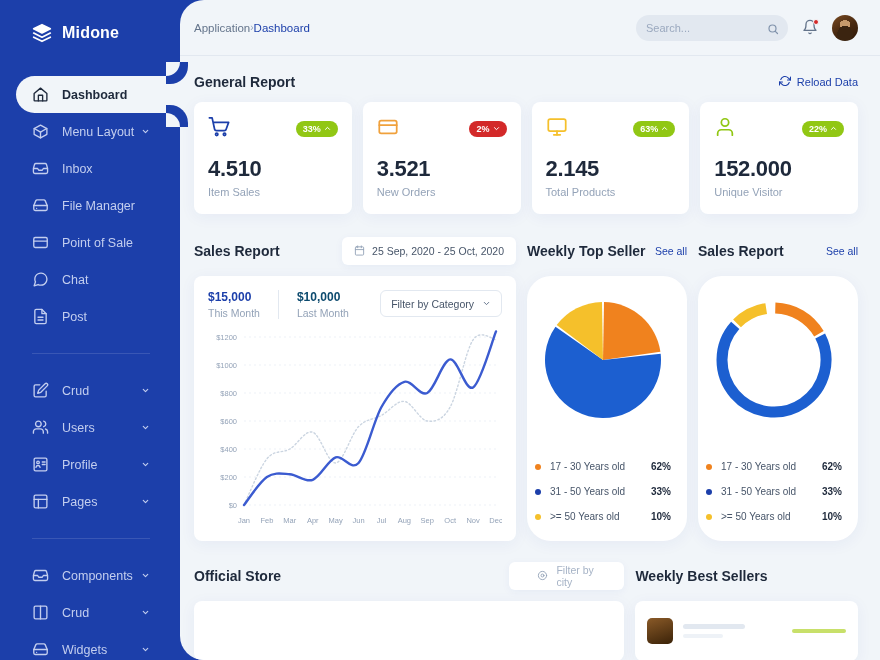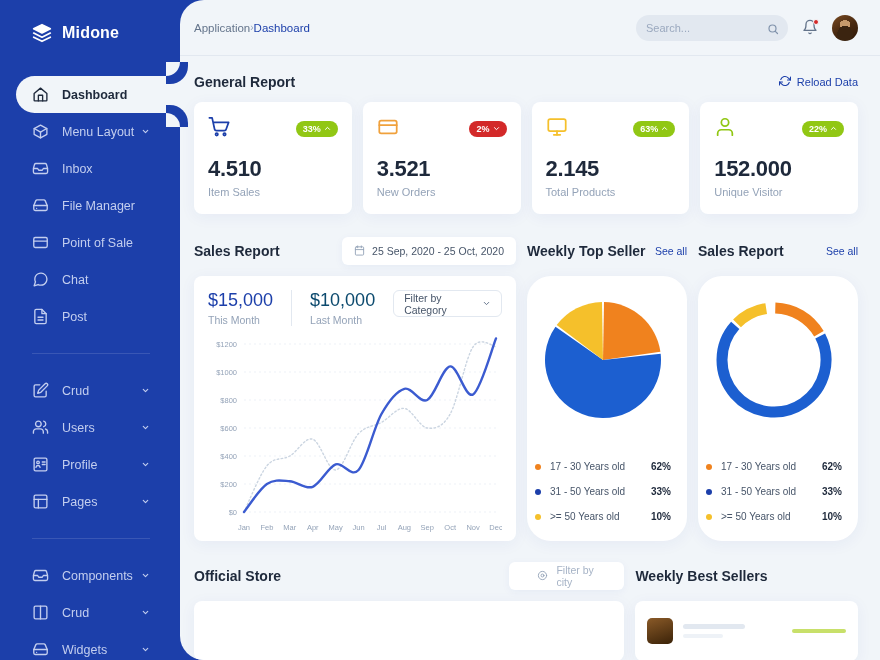--- a/index.html
+++ b/index.html
@@ -156,21 +156,21 @@
   }
 
   .card {
     background: #fff; border-radius: 8px;
     box-shadow: 0 3px 16px rgba(28,63,170,0.055);
   }
   .sales-card { padding: 14px 14px 10px 14px; height: 265px; }
   .sales-top { display: flex; align-items: flex-start; }
   .money-block { padding-right: 18px; }
   .money-block + .money-block { border-left: 1px solid #E2E8F0; padding-left: 18px; }
-  .money { font-size: 18px; font-weight: normal; }
+  .money { font-size: 12px; font-weight: bold; }
   .money.cur { color: #1C3FAA; }
   .money.prev { color: #0c4a6e; }
   .money-sub { font-size: 10.5px; color: #94A3B8; margin-top: 3px; }
   .filter-cat {
     margin-left: auto; border: 1px solid #E2E8F0; border-radius: 6px;
     height: 27px; display: flex; align-items: center; gap: 8px;
     padding: 0 10px; font-size: 10.5px; color: #475569; cursor: pointer;
   }
   .chart-wrap { margin-top: 10px; }
 

